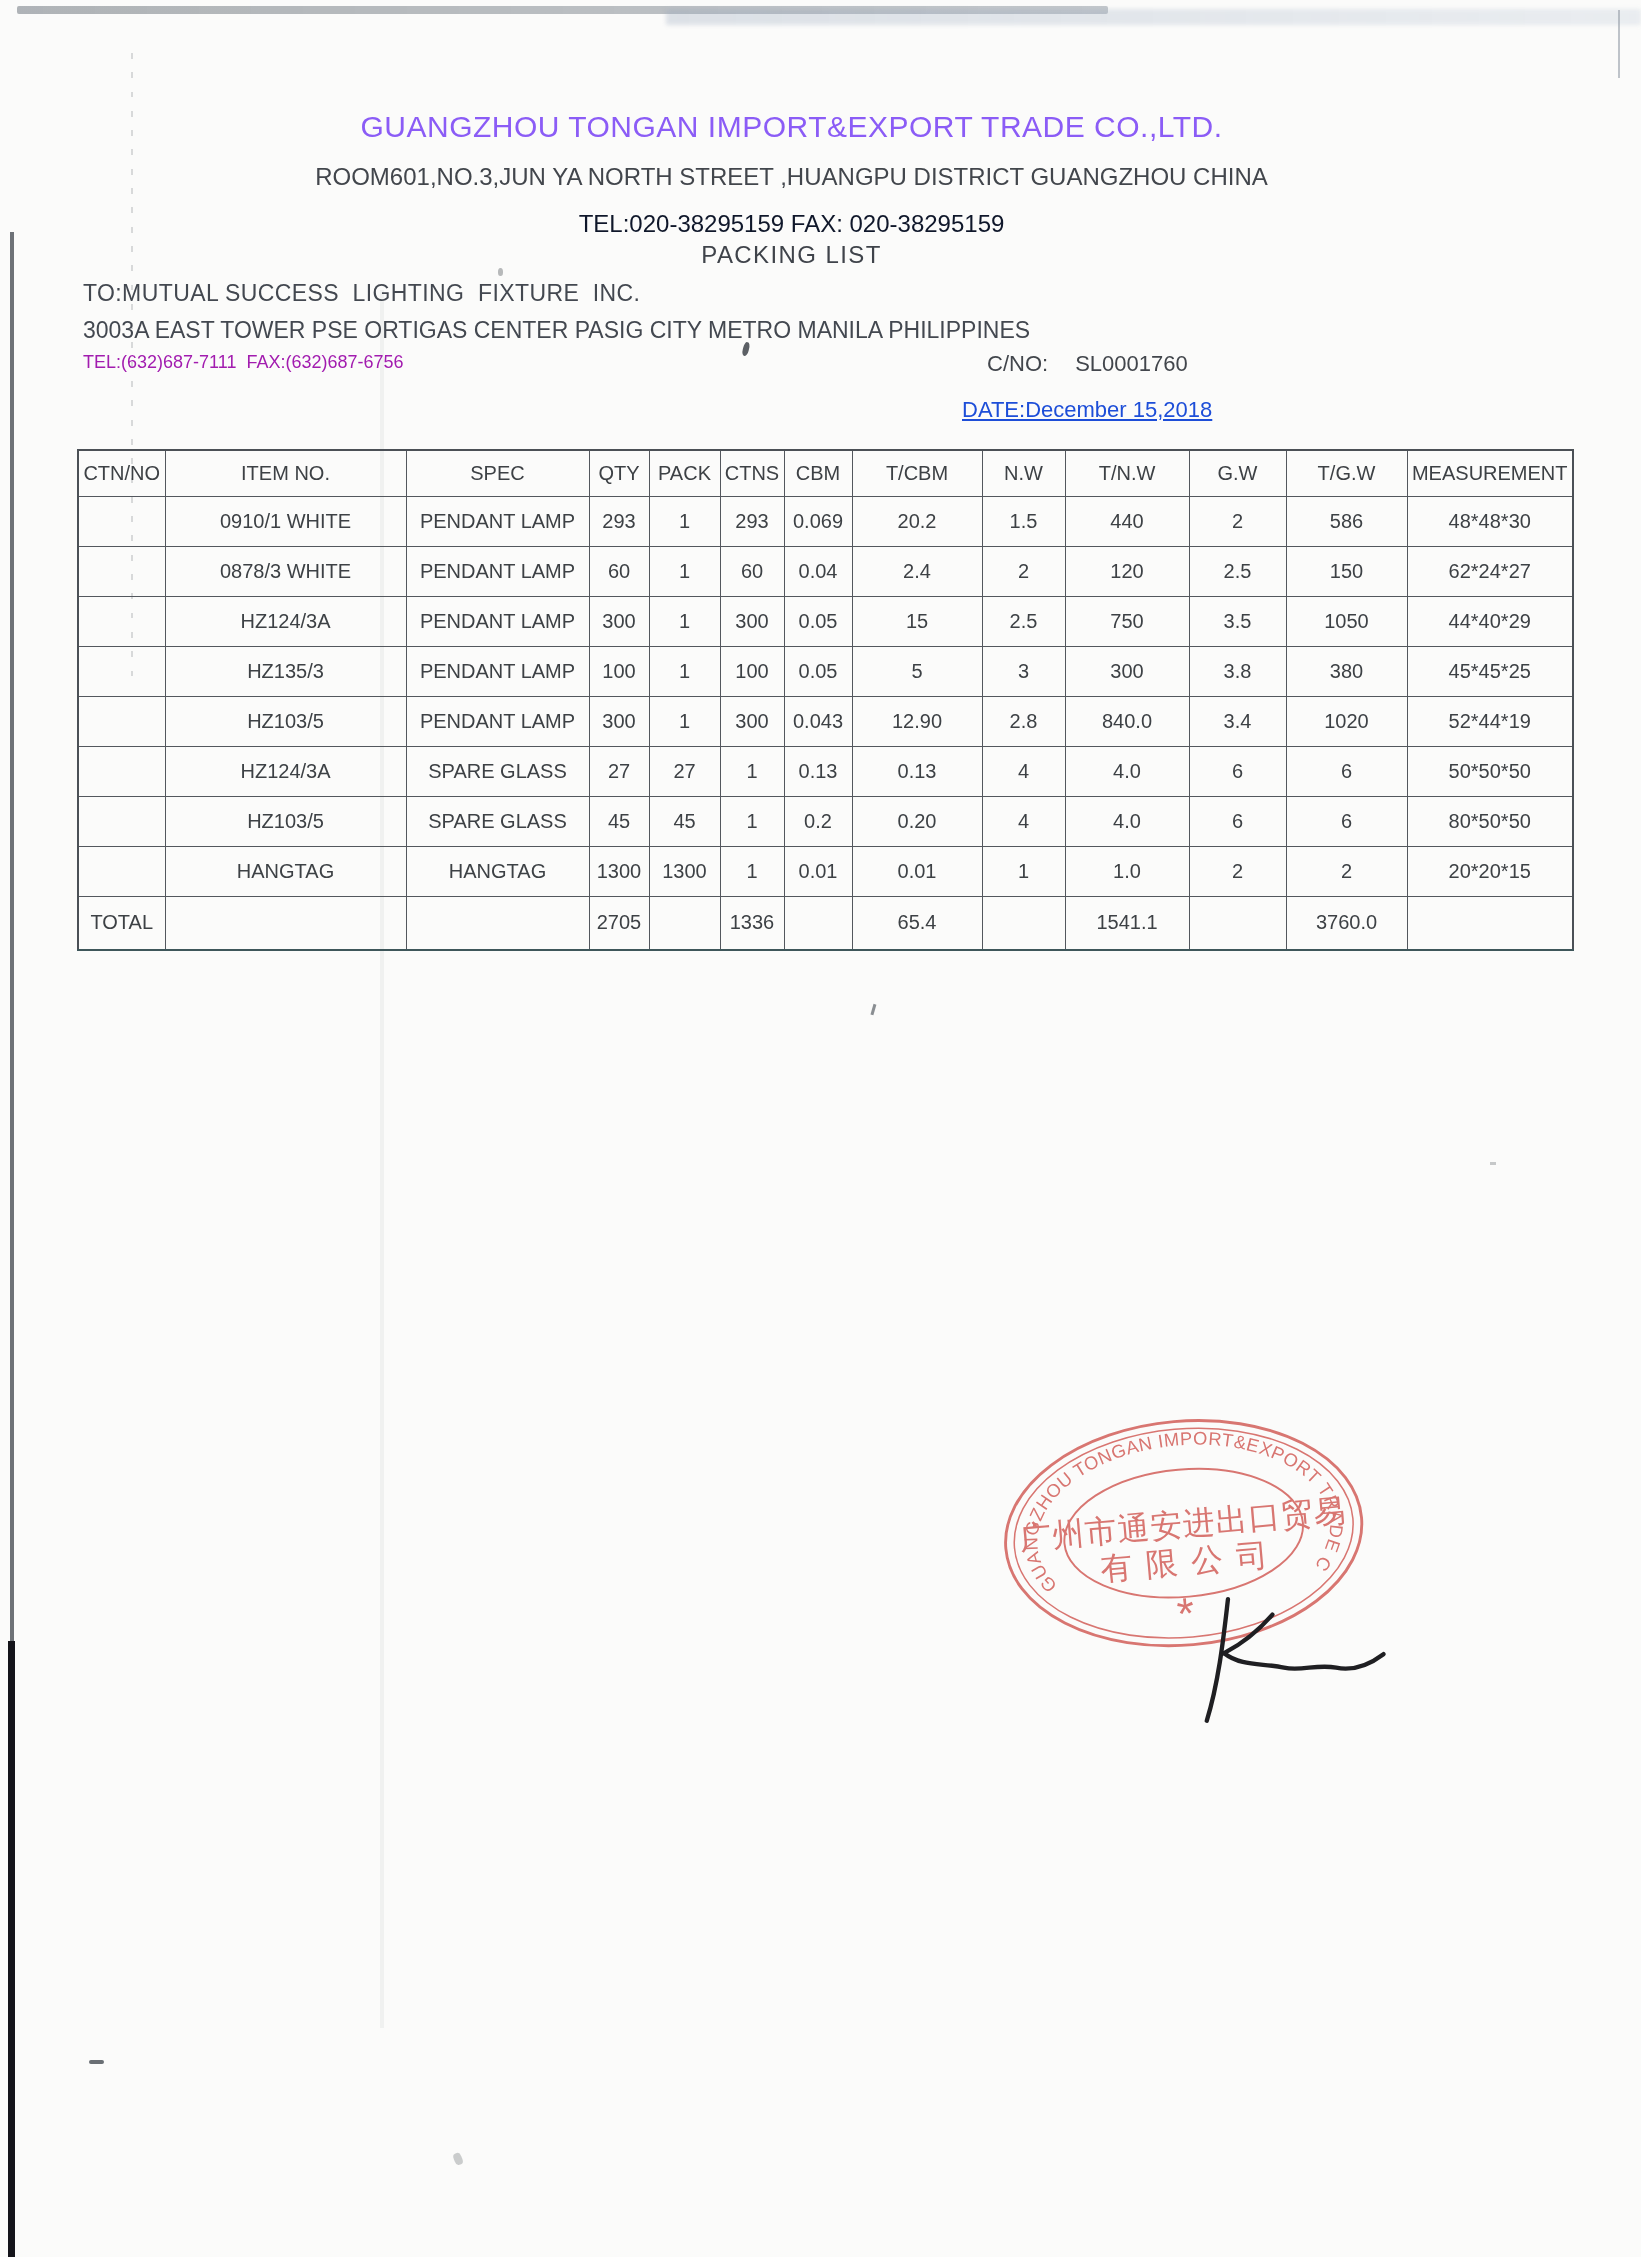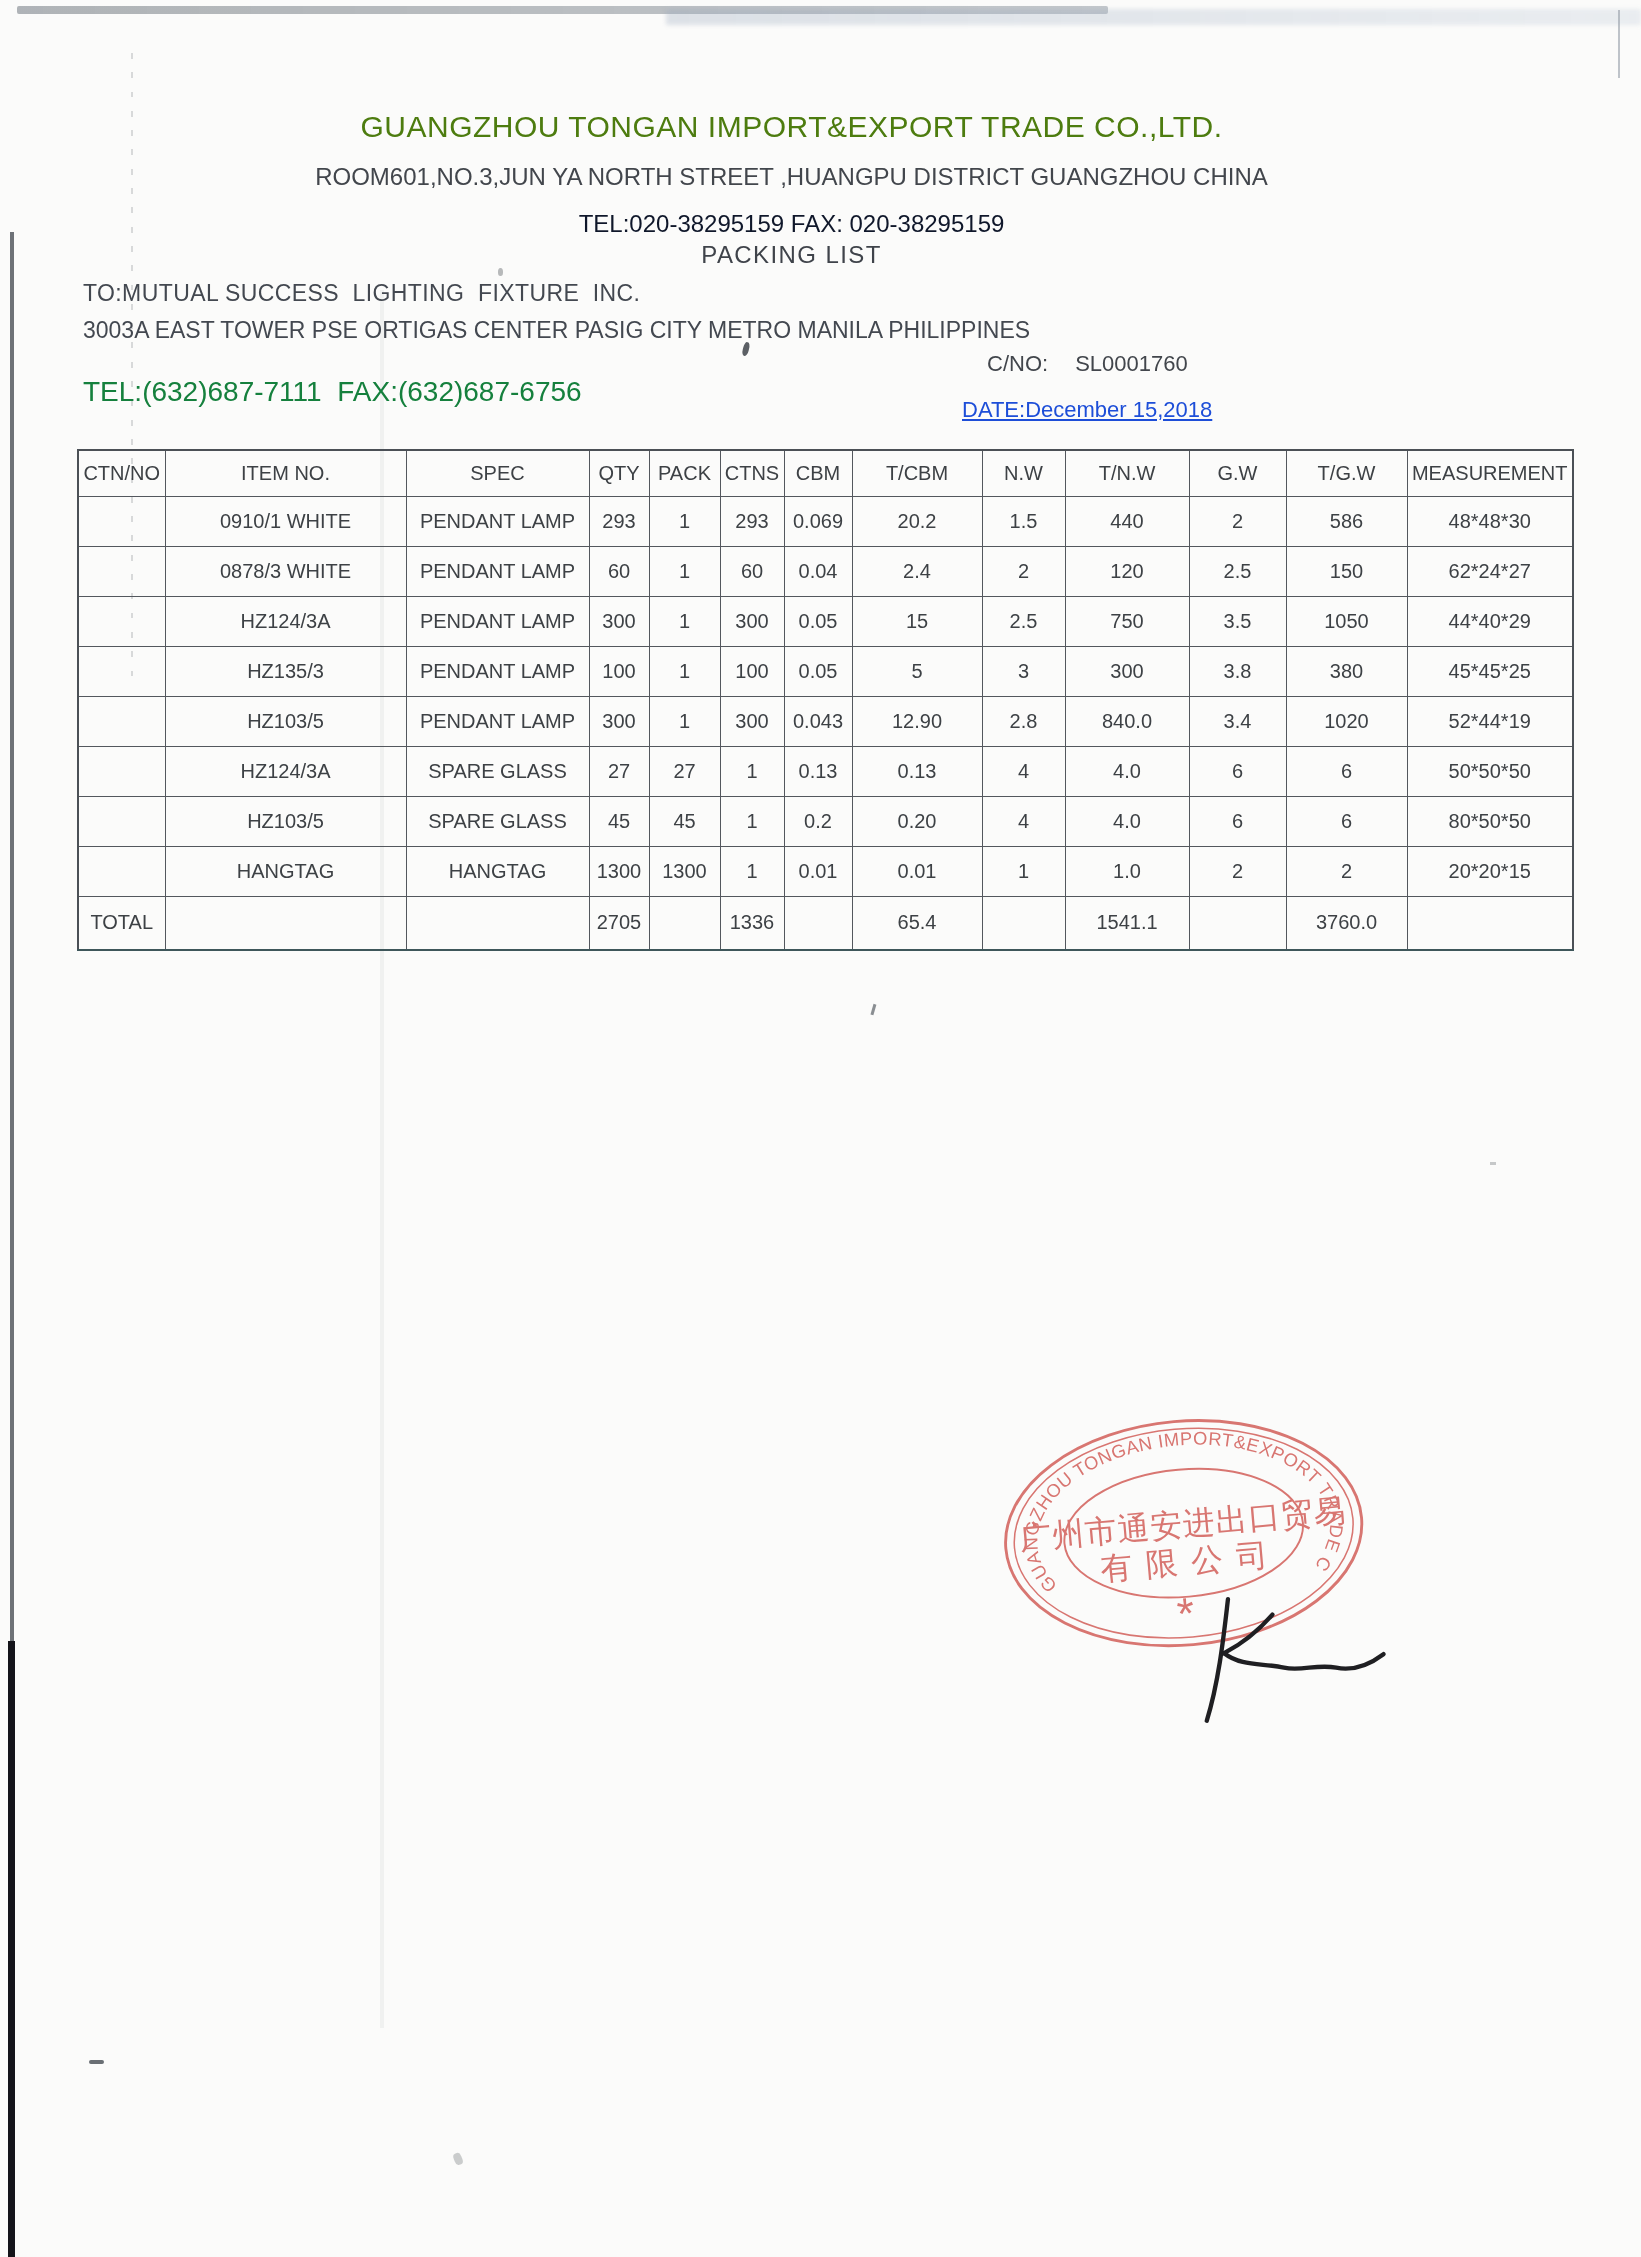--- a/index.html
+++ b/index.html
@@ -7,28 +7,28 @@
     width:1641px;height:2257px;position:relative;overflow:hidden;
     background:#fbfbfa;
     font-family:"Liberation Sans", sans-serif;
     color:#3e4247;
   }
   .abs{position:absolute;}
   .center-line{left:77px;width:1429px;text-align:center;white-space:pre;}
   .pre{white-space:pre;}
 
   
-  .company{top:110px;font-size:30px;letter-spacing:0.5px;color:#4d7c0f;}
+  .company{top:110px;font-size:30px;letter-spacing:0.5px;color:#8b5cf6;}
   .addr1{top:163px;font-size:24px;color:#42464c;}
   .tel1{top:210px;font-size:24px;color:#0f172a;text-align:center;}
   .doctitle{top:241px;font-size:24px;letter-spacing:1.4px;color:#3f434a;}
 
   .to-line{left:83px;top:280px;font-size:23px;letter-spacing:0.4px;color:#434850;}
   .to-addr{left:83px;top:317px;font-size:23px;color:#434850;}
-  .to-tel{left:83px;top:352px;font-size:28px;color:#15803d;margin-top:24px;}
+  .to-tel{left:83px;top:352px;font-size:18px;color:#a21caf;}
 
   .cno{left:987px;top:351px;font-size:22px;display:flex;gap:27px;color:#42464c;}
   .dateline{left:962px;top:397px;font-size:22px;color:#1d4ed8;text-decoration:underline;}
 
   
   table.pk{
     position:absolute;left:77px;top:449px;width:1495px;
     border-collapse:collapse;table-layout:fixed;
     font-size:20px;color:#3d4145;
   }

